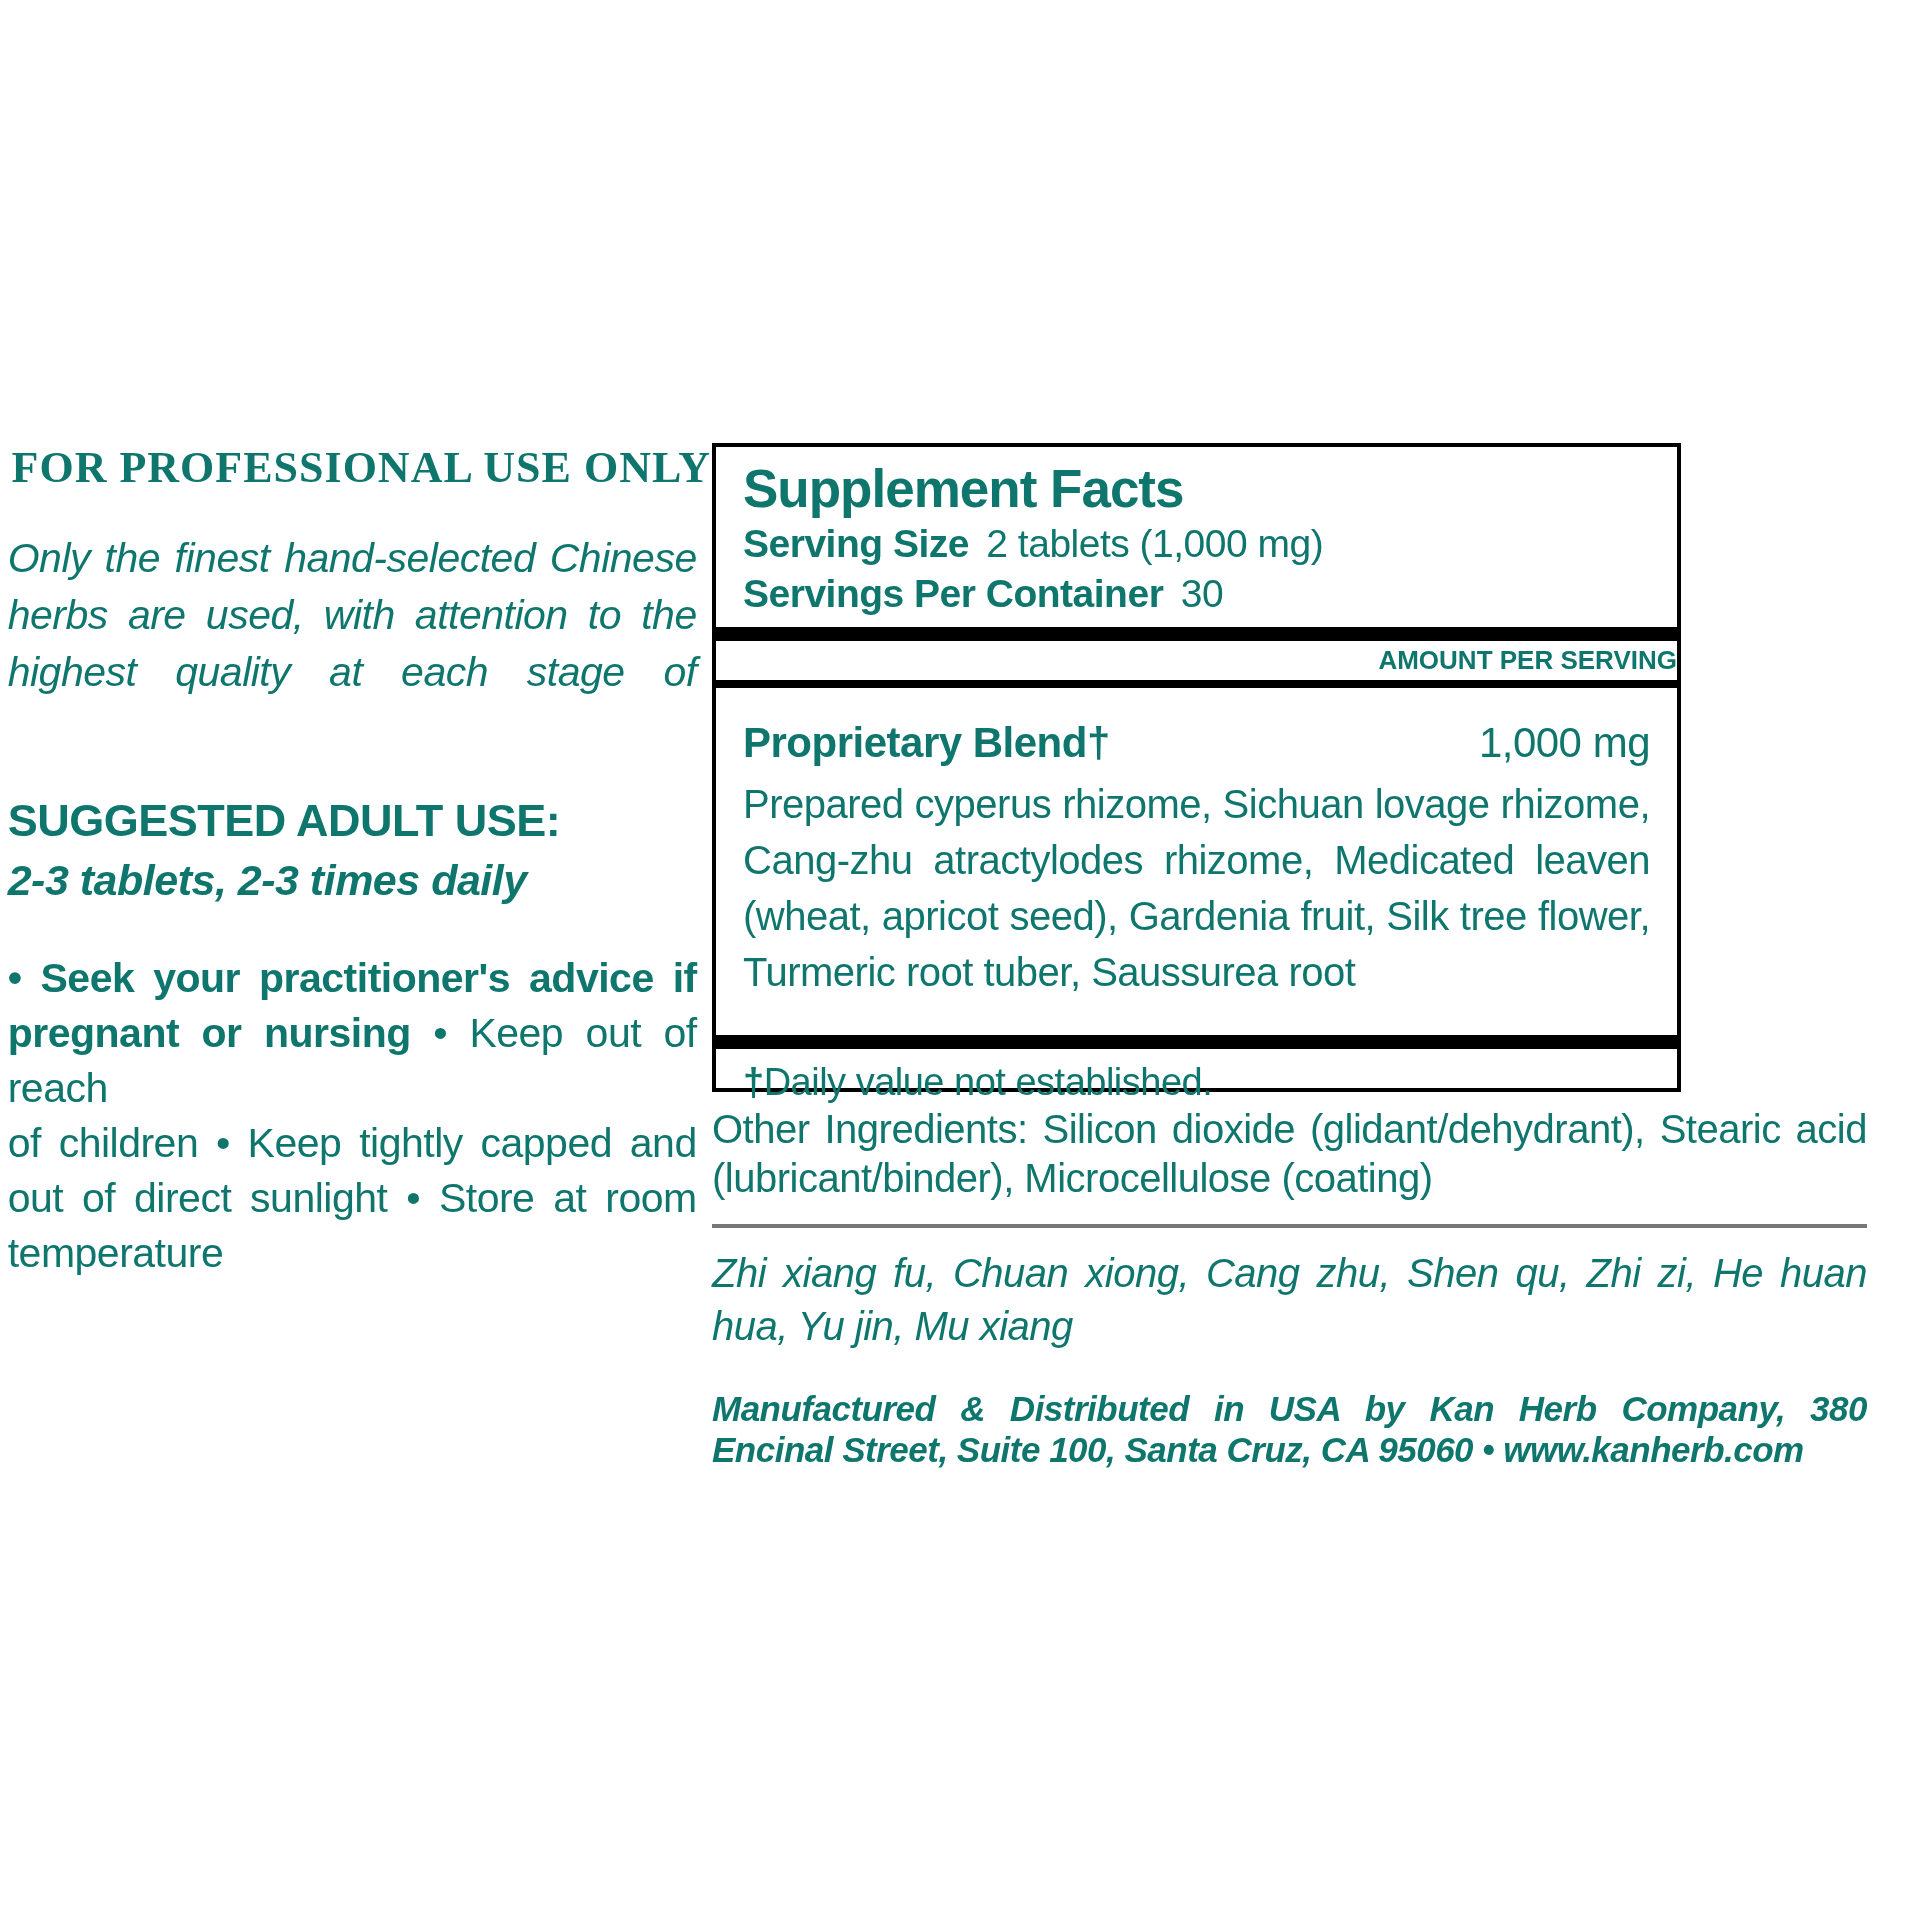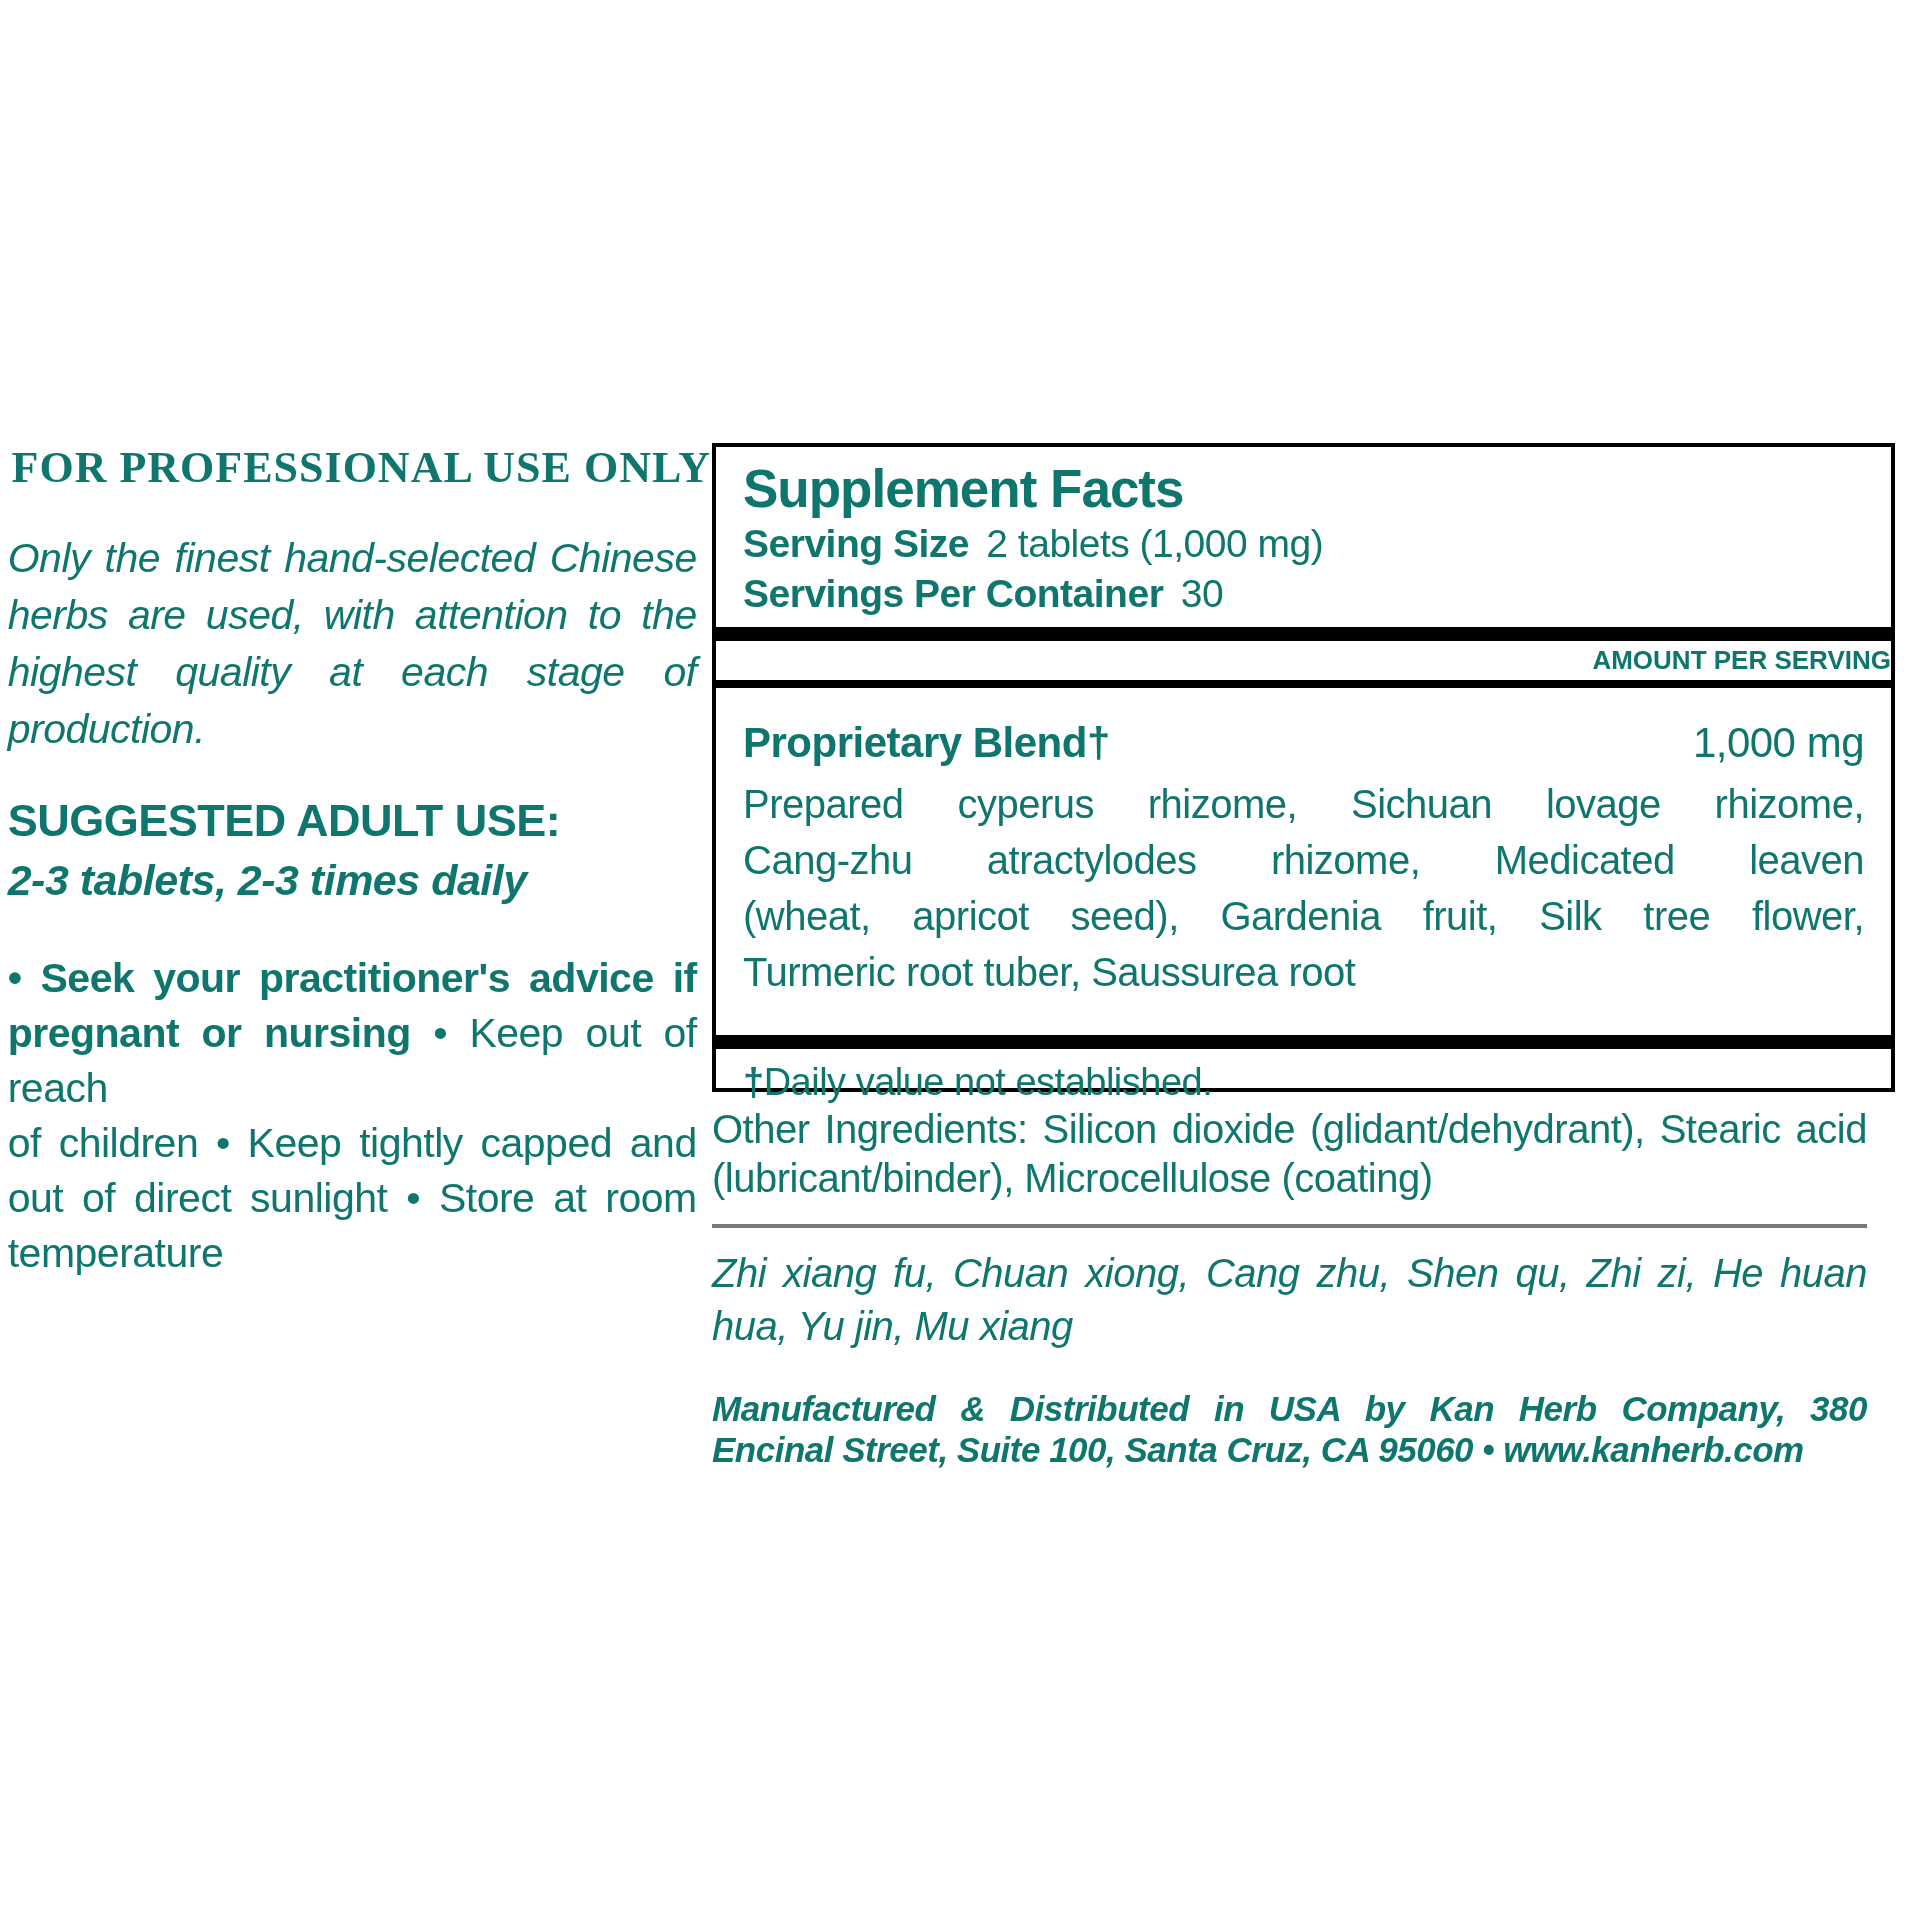--- a/index.html
+++ b/index.html
@@ -13,21 +13,21 @@
     font-style:italic;font-size:41px;line-height:57px;letter-spacing:-0.5px;}
   .use-heading{position:absolute;left:7.7px;top:796px;width:689px;
     font-weight:bold;font-size:45px;line-height:50px;letter-spacing:-0.5px;}
   .use-dose{position:absolute;left:7.7px;top:855px;width:689px;
     font-weight:bold;font-style:italic;font-size:43px;line-height:50px;letter-spacing:-0.5px;}
   .caution{position:absolute;left:7.7px;top:951px;width:689px;
     font-size:41px;line-height:55px;letter-spacing:-0.5px;}
   .jl{text-align:justify;text-align-last:justify;}
   .b{font-weight:bold;}
   
-  .panel{position:absolute;left:712px;top:443px;width:1183px;height:649px;
+  .panel{position:absolute;left:712px;top:443px;width:969px;height:649px;
     border:4.8px solid #000;box-sizing:border-box;background:#fff;}
   .panel-header{height:180px;padding:13.5px 27px 0;box-sizing:border-box;}
   .sf-title{font-weight:bold;font-size:53px;line-height:56px;letter-spacing:-1px;}
   .serving-line{font-size:39px;line-height:44px;margin-top:5.8px;letter-spacing:-0.5px;}
   .serving-line .val{font-weight:normal;margin-left:17.4px;}
   .bar-thick{height:13.5px;background:#000;}
   .amount-row{height:39px;display:flex;align-items:center;justify-content:flex-end;
     font-weight:bold;font-size:26px;letter-spacing:0;}
   .bar-thin{height:8.7px;background:#000;}
   .blend-section{height:316px;padding:0 27px;box-sizing:border-box;}
@@ -51,21 +51,20 @@
 <body>
 
 <div id="canvas">
 
   <div class="left-heading">FOR PROFESSIONAL USE ONLY</div>
 
   <div class="intro">
     <div class="jl">Only the finest hand-selected Chinese</div>
     <div class="jl">herbs are used, with attention to the</div>
     <div class="jl">highest quality at each stage of</div>
-    <div>production.</div>
   </div>
 
   <div class="use-heading">SUGGESTED ADULT USE:</div>
 
   <div class="use-dose">2-3 tablets, 2-3 times daily</div>
 
   <div class="caution">
     <div class="jl b">• Seek your practitioner's advice if</div>
     <div class="jl">
       <span class="b">pregnant or nursing</span>

